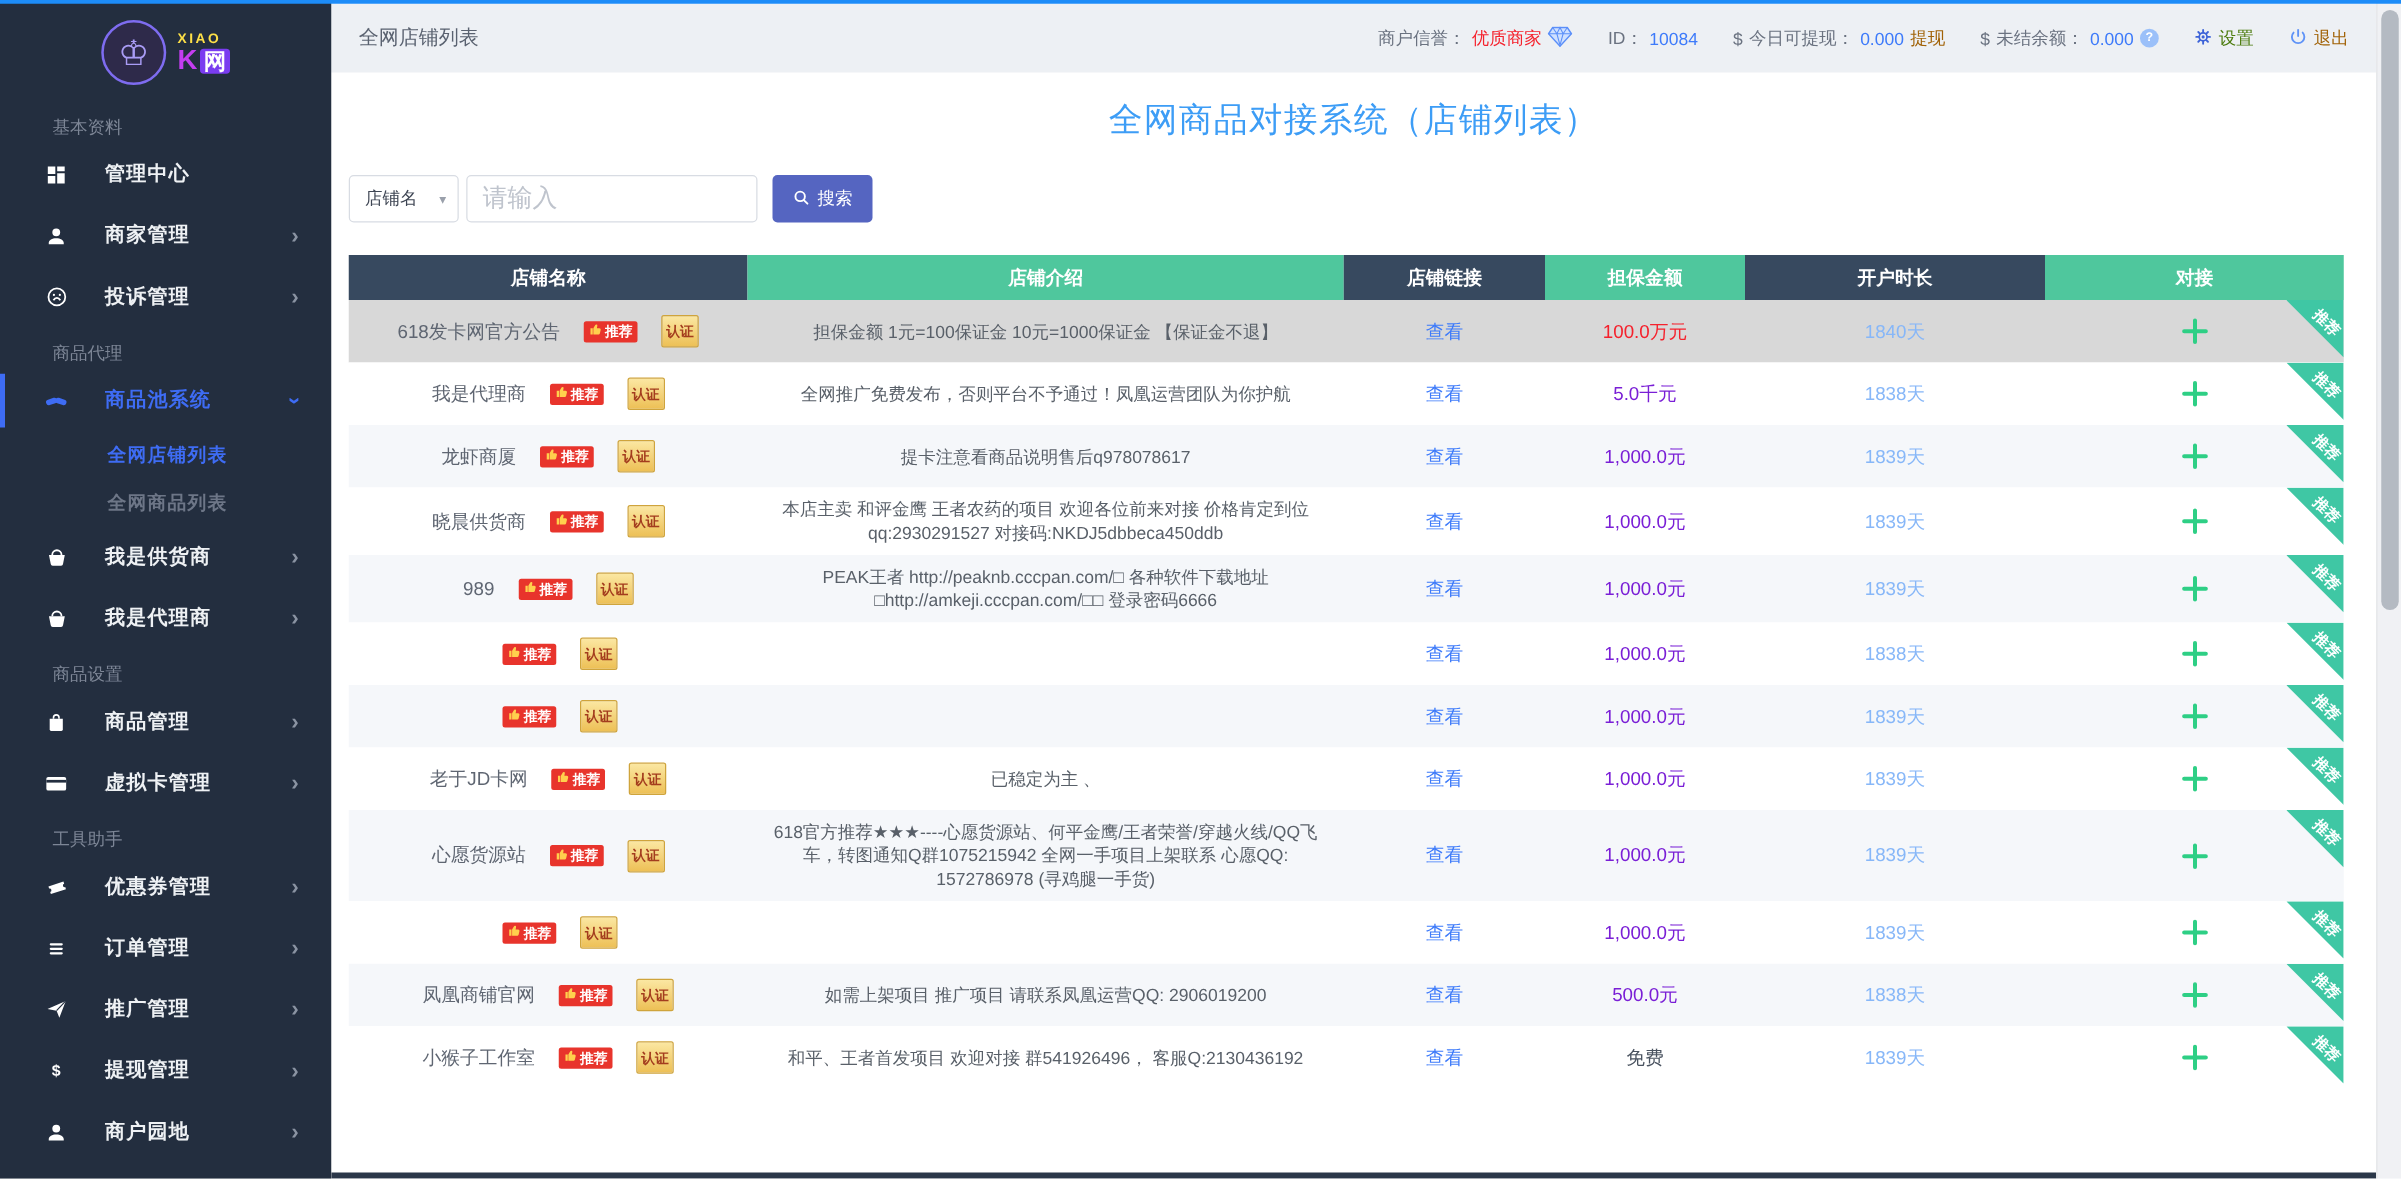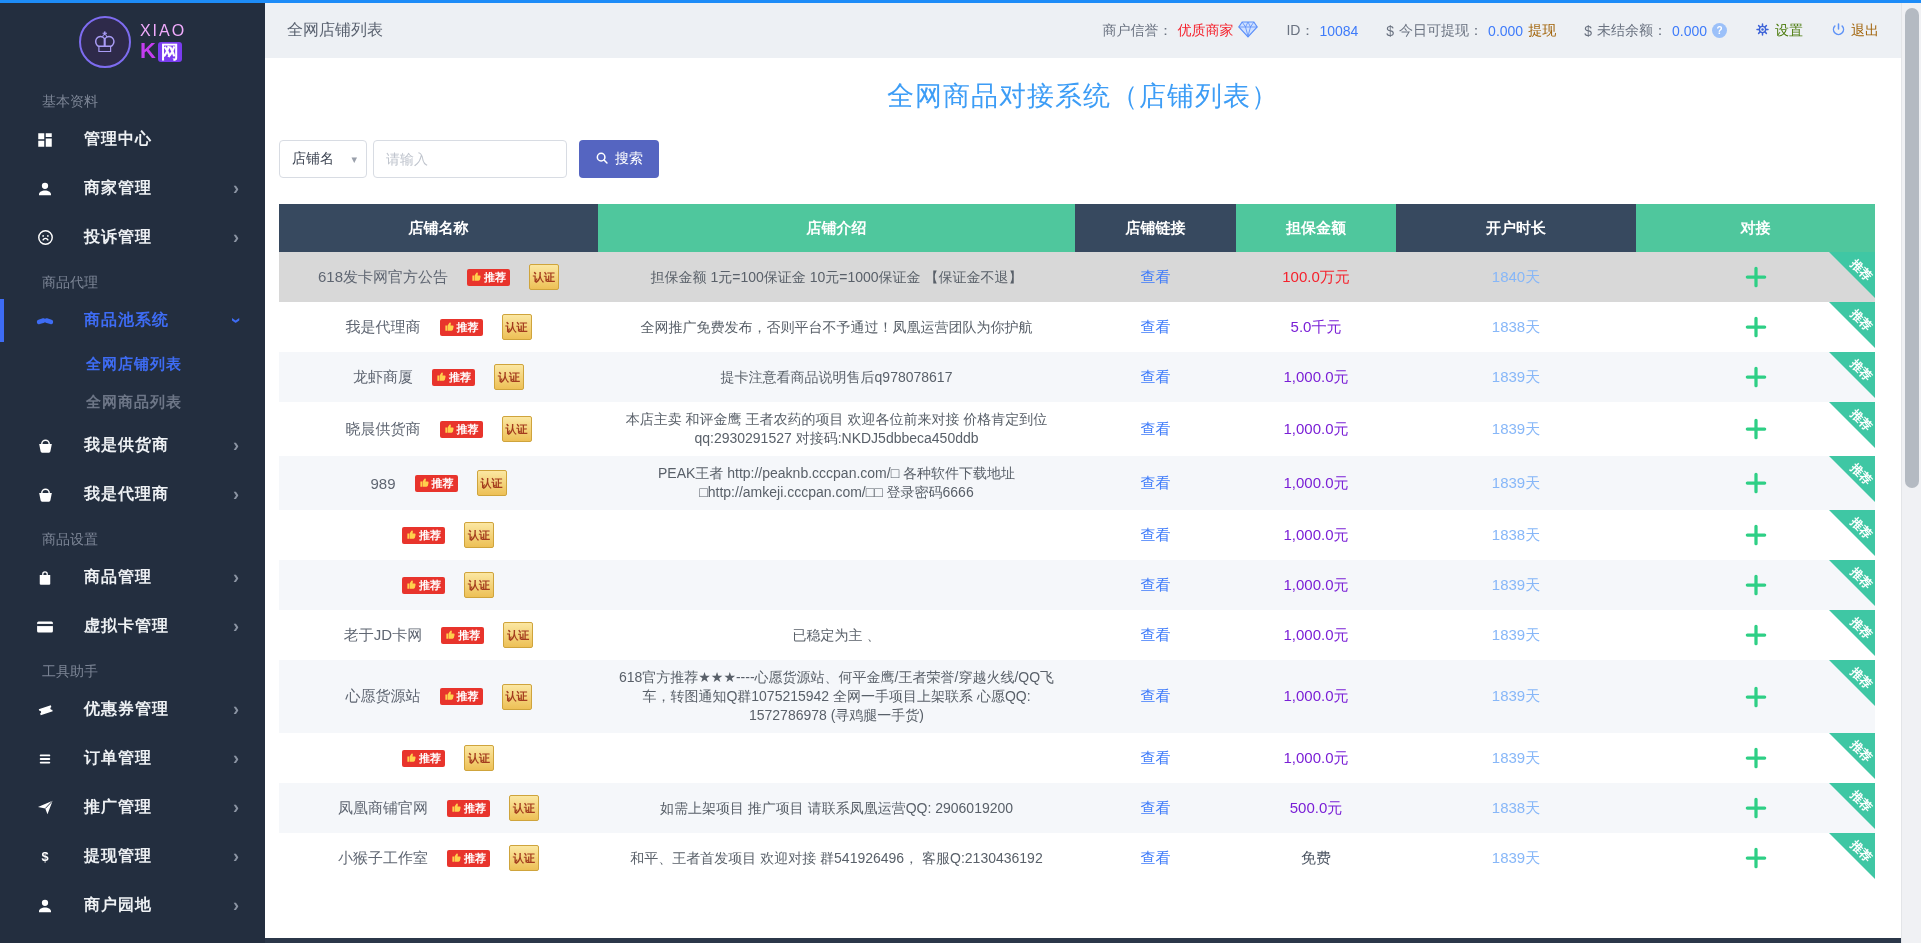--- a/index.html
+++ b/index.html
@@ -4,21 +4,21 @@
 <style>
 *{box-sizing:border-box;margin:0;padding:0}
 html,body{width:1921px;height:943px;overflow:hidden}
 body{position:relative;font-family:"Liberation Sans","DejaVu Sans",sans-serif;background:#fff}
 .top-accent{position:absolute;top:0;left:0;width:1921px;height:3px;background:#1d8cf8;z-index:90}
 
 
 .sidebar{position:absolute;left:0;top:0;width:265px;height:943px;background:#232e3f;z-index:40;padding-top:3px}
 .logo{height:78px;display:flex;align-items:center;justify-content:center;gap:9px;cursor:pointer}
 .logo-avatar{width:52px;height:52px;border-radius:50%;background:#2e2a4a;border:2px solid #7e6cf0;display:flex;align-items:center;justify-content:center;font-size:28px;color:#a99cf5}
-.logo-top{font-size:16px;letter-spacing:2px;color:#f0abfc;font-weight:normal}
+.logo-top{font-size:11px;letter-spacing:2px;color:#fde047;font-weight:bold}
 .logo-main{font-size:22px;font-weight:bold;line-height:22px}
 .logo-k{color:#c43df0}
 .logo-wang{background:#7a3cf0;color:#fff;border-radius:3px;padding:0 3px;margin-left:2px;font-size:18px}
 .group-title{font-size:14px;color:#7d8696;height:34px;line-height:40px;padding-left:42px}
 .nav-item{position:relative;height:49px;display:flex;align-items:center;color:#eef1f4;cursor:pointer}
 .nav-item .ico{position:absolute;left:34px;width:22px;height:22px;display:flex;align-items:center;justify-content:center;color:#fff}
 .nav-item .lbl{margin-left:84px;font-size:16px;font-weight:bold;letter-spacing:1px}
 .nav-item .caret{position:absolute;right:26px;color:#8a93a2;font-size:18px;font-weight:bold}
 .nav-item.active,.nav-item.active .lbl,.nav-item.active .ico,.nav-item.active .caret{color:#3e6cf4}
 .nav-item.active::before{content:"";position:absolute;left:0;top:3px;bottom:3px;width:4px;background:#3e6cf4}
@@ -38,27 +38,27 @@
 .tb-dark{color:#4d7c0f}
 .qmark{width:15px;height:15px;border-radius:50%;background:#9bc0f9;color:#fff;font-size:10px;font-weight:bold;display:flex;align-items:center;justify-content:center}
 .tb-btn{display:flex;align-items:center;gap:5px;cursor:pointer}
 
 
 .main{position:absolute;left:265px;top:58px;right:20px;bottom:0;background:#fff;overflow:hidden}
 .main-title{margin-top:20px;text-align:center;font-size:27px;color:#3d9df6;letter-spacing:1px;font-weight:normal}
 .search-bar{display:flex;align-items:center;margin:26px 0 0 14px}
 .select{width:88px;height:38px;border:1px solid #d8dce3;border-radius:4px;background:#fff;display:flex;align-items:center;justify-content:space-between;padding:0 9px 0 12px;font-size:14px;color:#3f4654;cursor:pointer}
 .select .arrow{color:#9aa0ab;font-size:11px}
-.search-input{width:194px;height:38px;border:1px solid #d8dce3;border-radius:4px;padding:0 12px;font-size:14px;color:#ec4899;margin-left:6px;outline:none}
+.search-input{width:233px;height:38px;border:1px solid #d8dce3;border-radius:4px;padding:0 12px;font-size:20px;color:#ec4899;margin-left:6px;outline:none}
 .search-input::placeholder{color:#bfc4cd}
 .search-btn{height:38px;width:80px;margin-left:12px;background:#5565c1;border:none;border-radius:4px;color:#fff;font-size:14px;display:flex;align-items:center;justify-content:center;gap:6px;cursor:pointer}
 
 
 .table{margin:26px 0 0 14px;width:1596px;position:relative}
-.thead{display:flex;height:48px}
+.thead{display:flex;height:36px}
 .thead div{display:flex;align-items:center;justify-content:center;color:#fff;font-size:15px;font-weight:bold}
 .thead div:nth-of-type(odd){background:#37495f}
 .thead div:nth-of-type(even){background:#4fc79d}
 .thead div:nth-of-type(1){width:319px}
 .thead div:nth-of-type(2){width:477px}
 .thead div:nth-of-type(3){width:161px}
 .thead div:nth-of-type(4){width:160px}
 .thead div:nth-of-type(5){width:240px}
 .thead div:nth-of-type(6){width:239px}
 .trow{position:relative;display:flex;align-items:center;min-height:50px}

